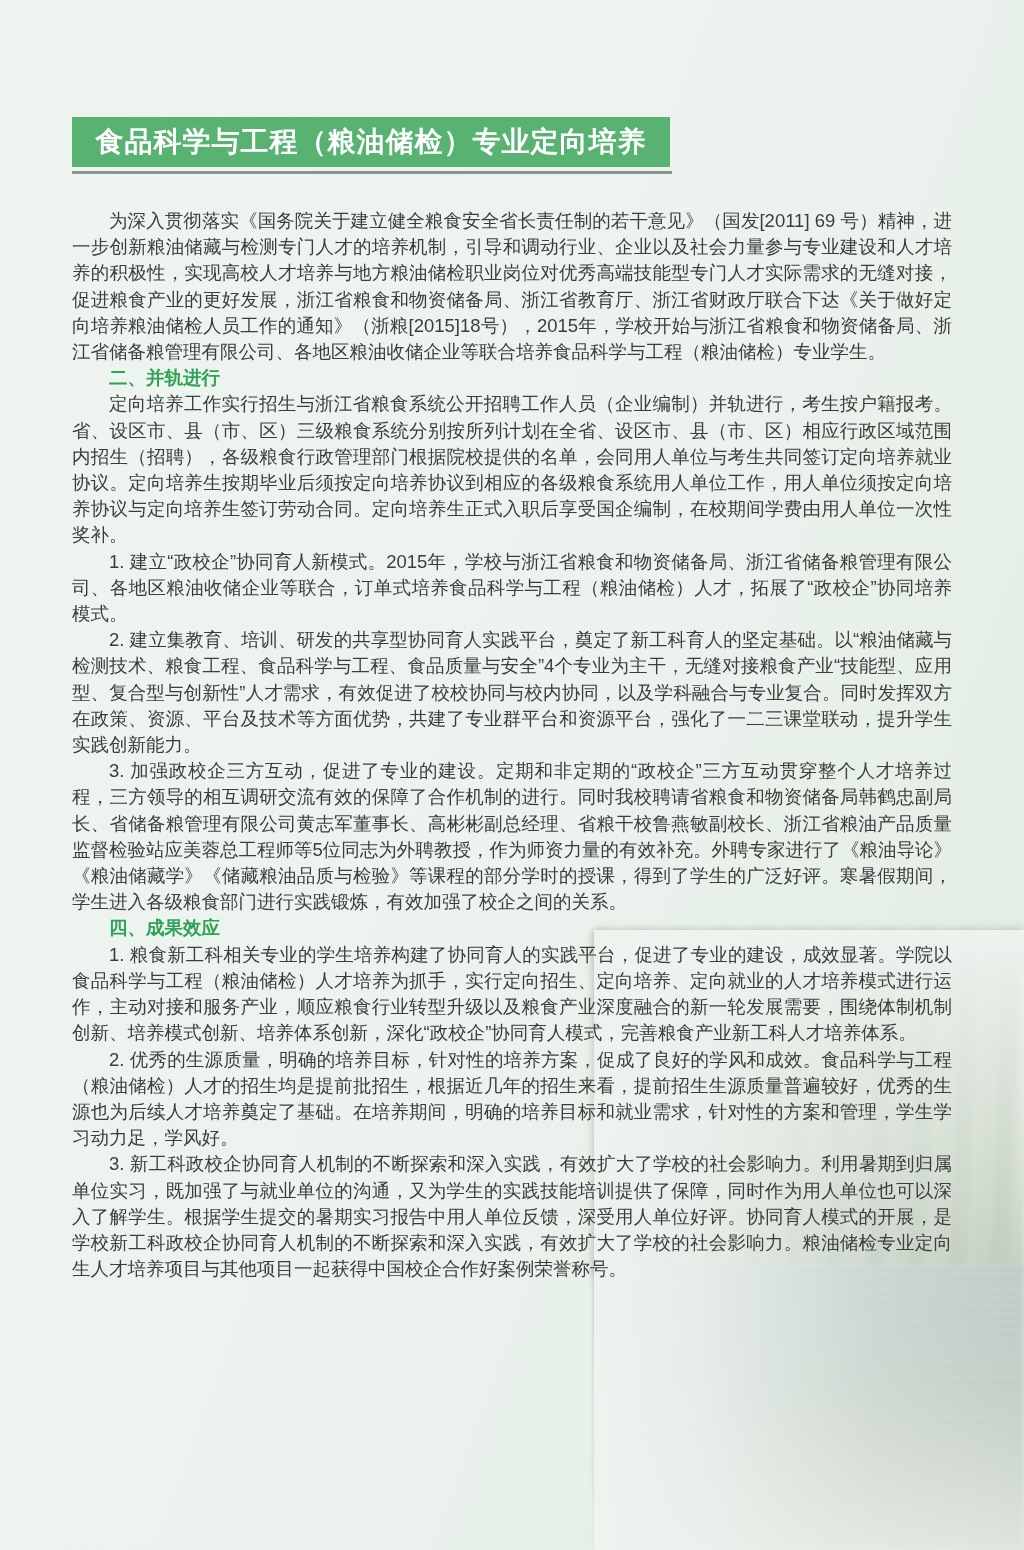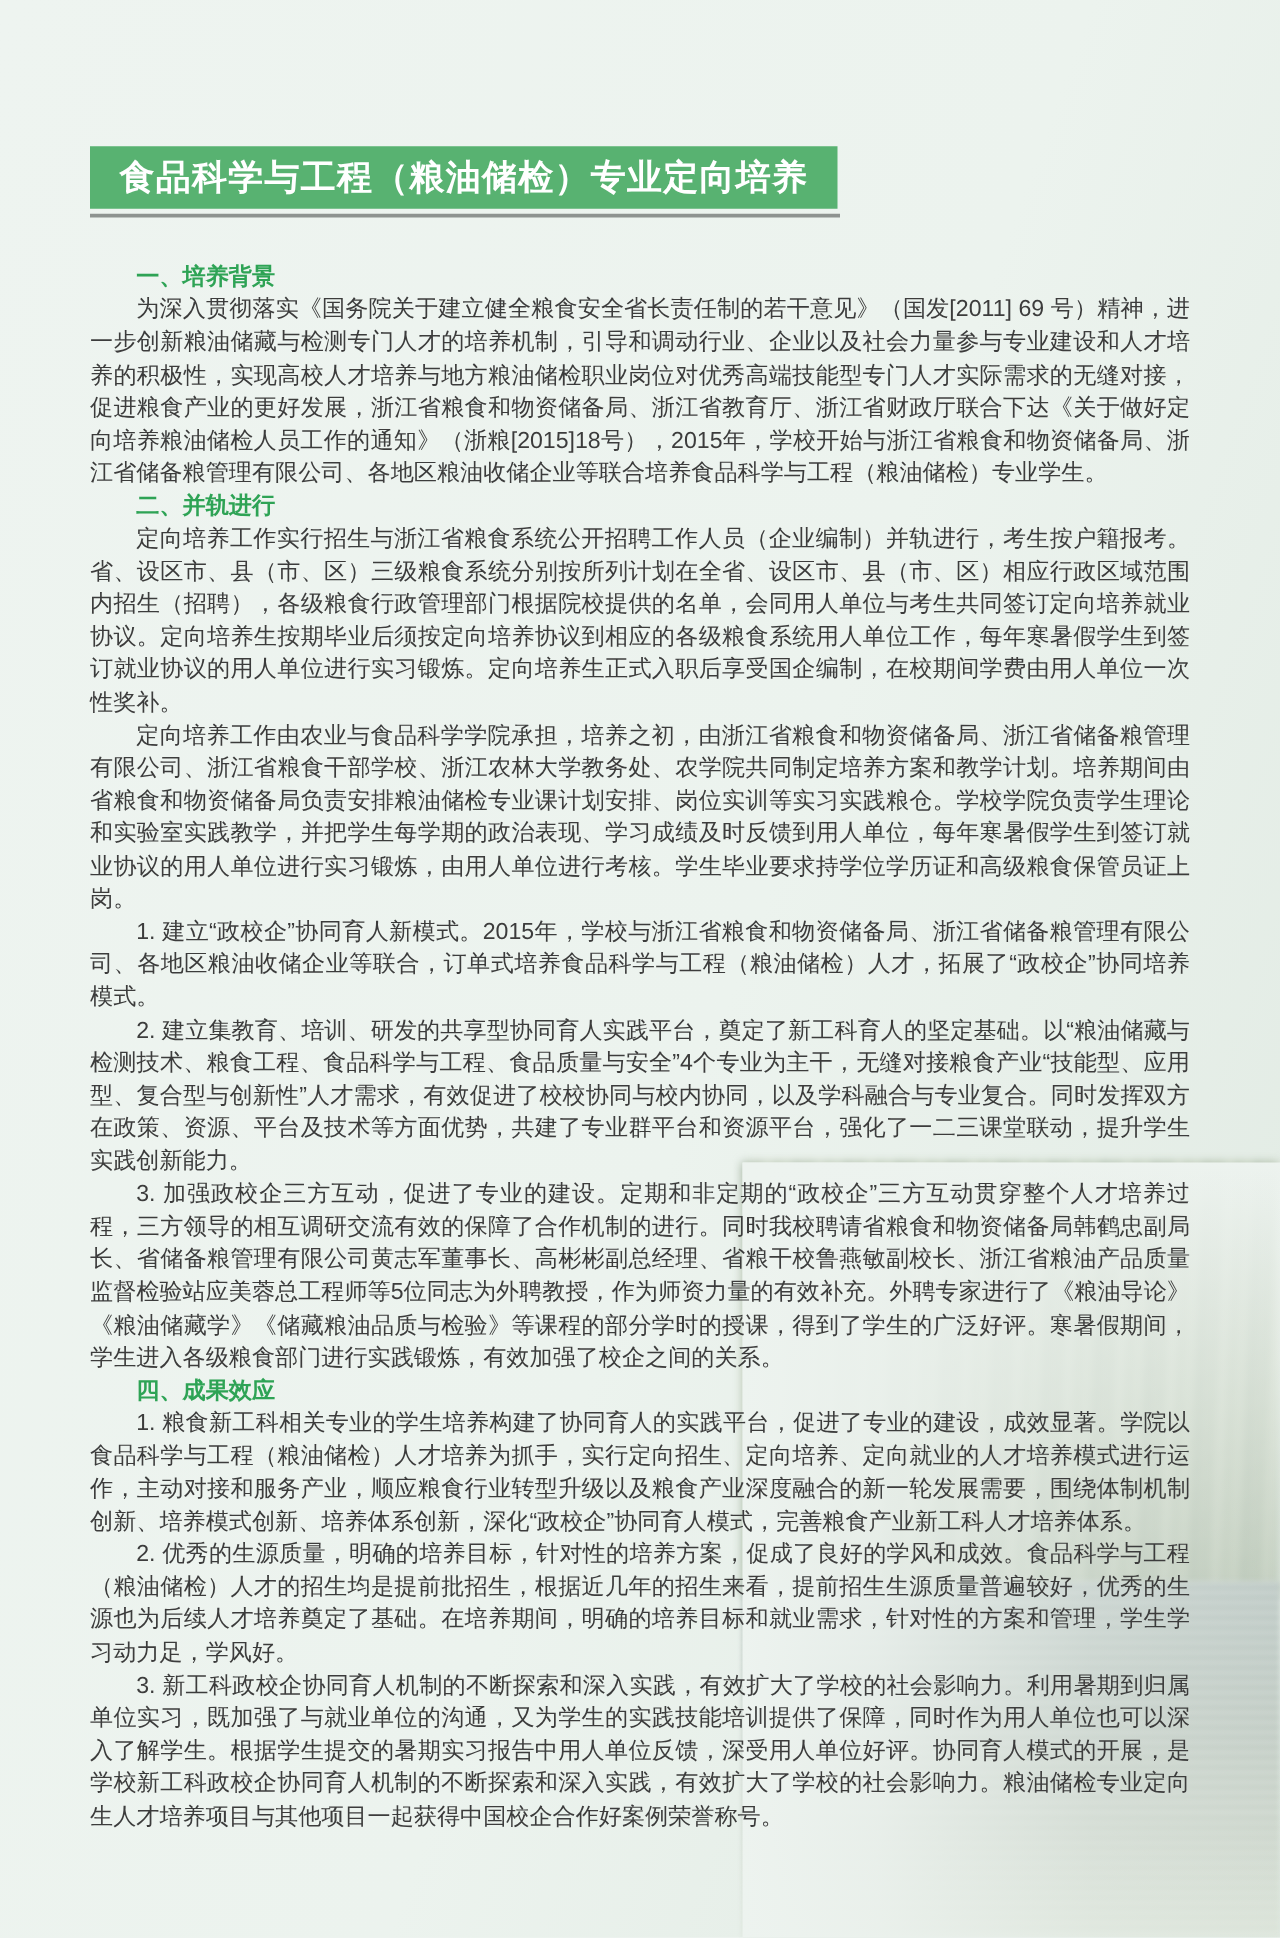--- a/index.html
+++ b/index.html
@@ -108,31 +108,29 @@
     <div class="bg-water"></div>
     <div class="bg-fade"></div>
   </div>
 
   <div class="content-wrap">
     <div class="title-banner">食品科学与工程（粮油储检）专业定向培养</div>
     <div class="title-rule"></div>
 
     <div class="doc-body">
   <section>
-    <h2 class="section-heading">一、培养背景</h2>
   <p>为深入贯彻落实《国务院关于建立健全粮食安全省长责任制的若干意见》（国发[2011] 69 号）精神，进一步创新粮油储藏与检测专门人才的培养机制，引导和调动行业、企业以及社会力量参与专业建设和人才培养的积极性，实现高校人才培养与地方粮油储检职业岗位对优秀高端技能型专门人才实际需求的无缝对接，促进粮食产业的更好发展，浙江省粮食和物资储备局、浙江省教育厅、浙江省财政厅联合下达《关于做好定向培养粮油储检人员工作的通知》（浙粮[2015]18号），2015年，学校开始与浙江省粮食和物资储备局、浙江省储备粮管理有限公司、各地区粮油收储企业等联合培养食品科学与工程（粮油储检）专业学生。</p>
         </section>
 
   <section>
     <h2 class="section-heading">二、并轨进行</h2>
-          <p>定向培养工作实行招生与浙江省粮食系统公开招聘工作人员（企业编制）并轨进行，考生按户籍报考。省、设区市、县（市、区）三级粮食系统分别按所列计划在全省、设区市、县（市、区）相应行政区域范围内招生（招聘），各级粮食行政管理部门根据院校提供的名单，会同用人单位与考生共同签订定向培养就业协议。定向培养生按期毕业后须按定向培养协议到相应的各级粮食系统用人单位工作，每年寒暑假学生到签订就业协议的用人单位进行实习锻炼。定向培养生正式入职后享受国企编制，在校期间学费由用人单位一次性奖补。</p>
+          <p>定向培养工作实行招生与浙江省粮食系统公开招聘工作人员（企业编制）并轨进行，考生按户籍报考。省、设区市、县（市、区）三级粮食系统分别按所列计划在全省、设区市、县（市、区）相应行政区域范围内招生（招聘），各级粮食行政管理部门根据院校提供的名单，会同用人单位与考生共同签订定向培养就业协议。定向培养生按期毕业后须按定向培养协议到相应的各级粮食系统用人单位工作，用人单位须按定向培养协议与定向培养生签订劳动合同。定向培养生正式入职后享受国企编制，在校期间学费由用人单位一次性奖补。</p>
         </section>
 
   <section>
-  <p>定向培养工作由农业与食品科学学院承担，培养之初，由浙江省粮食和物资储备局、浙江省储备粮管理有限公司、浙江省粮食干部学校、浙江农林大学教务处、农学院共同制定培养方案和教学计划。培养期间由省粮食和物资储备局负责安排粮油储检专业课计划安排、岗位实训等实习实践粮仓。学校学院负责学生理论和实验室实践教学，并把学生每学期的政治表现、学习成绩及时反馈到用人单位，每年寒暑假学生到签订就业协议的用人单位进行实习锻炼，由用人单位进行考核。学生毕业要求持学位学历证和高级粮食保管员证上岗。</p>
           <p>1. 建立“政校企”协同育人新模式。2015年，学校与浙江省粮食和物资储备局、浙江省储备粮管理有限公司、各地区粮油收储企业等联合，订单式培养食品科学与工程（粮油储检）人才，拓展了“政校企”协同培养模式。</p>
           <p>2. 建立集教育、培训、研发的共享型协同育人实践平台，奠定了新工科育人的坚定基础。以“粮油储藏与检测技术、粮食工程、食品科学与工程、食品质量与安全”4个专业为主干，无缝对接粮食产业“技能型、应用型、复合型与创新性”人才需求，有效促进了校校协同与校内协同，以及学科融合与专业复合。同时发挥双方在政策、资源、平台及技术等方面优势，共建了专业群平台和资源平台，强化了一二三课堂联动，提升学生实践创新能力。</p>
           <p>3. 加强政校企三方互动，促进了专业的建设。定期和非定期的“政校企”三方互动贯穿整个人才培养过程，三方领导的相互调研交流有效的保障了合作机制的进行。同时我校聘请省粮食和物资储备局韩鹤忠副局长、省储备粮管理有限公司黄志军董事长、高彬彬副总经理、省粮干校鲁燕敏副校长、浙江省粮油产品质量监督检验站应美蓉总工程师等5位同志为外聘教授，作为师资力量的有效补充。外聘专家进行了《粮油导论》《粮油储藏学》《储藏粮油品质与检验》等课程的部分学时的授课，得到了学生的广泛好评。寒暑假期间，学生进入各级粮食部门进行实践锻炼，有效加强了校企之间的关系。</p>
         </section>
 
   <section>
     <h2 class="section-heading">四、成果效应</h2>
   <p>1. 粮食新工科相关专业的学生培养构建了协同育人的实践平台，促进了专业的建设，成效显著。学院以食品科学与工程（粮油储检）人才培养为抓手，实行定向招生、定向培养、定向就业的人才培养模式进行运作，主动对接和服务产业，顺应粮食行业转型升级以及粮食产业深度融合的新一轮发展需要，围绕体制机制创新、培养模式创新、培养体系创新，深化“政校企”协同育人模式，完善粮食产业新工科人才培养体系。</p>
           <p>2. 优秀的生源质量，明确的培养目标，针对性的培养方案，促成了良好的学风和成效。食品科学与工程（粮油储检）人才的招生均是提前批招生，根据近几年的招生来看，提前招生生源质量普遍较好，优秀的生源也为后续人才培养奠定了基础。在培养期间，明确的培养目标和就业需求，针对性的方案和管理，学生学习动力足，学风好。</p>
           <p>3. 新工科政校企协同育人机制的不断探索和深入实践，有效扩大了学校的社会影响力。利用暑期到归属单位实习，既加强了与就业单位的沟通，又为学生的实践技能培训提供了保障，同时作为用人单位也可以深入了解学生。根据学生提交的暑期实习报告中用人单位反馈，深受用人单位好评。协同育人模式的开展，是学校新工科政校企协同育人机制的不断探索和深入实践，有效扩大了学校的社会影响力。粮油储检专业定向生人才培养项目与其他项目一起获得中国校企合作好案例荣誉称号。</p>

